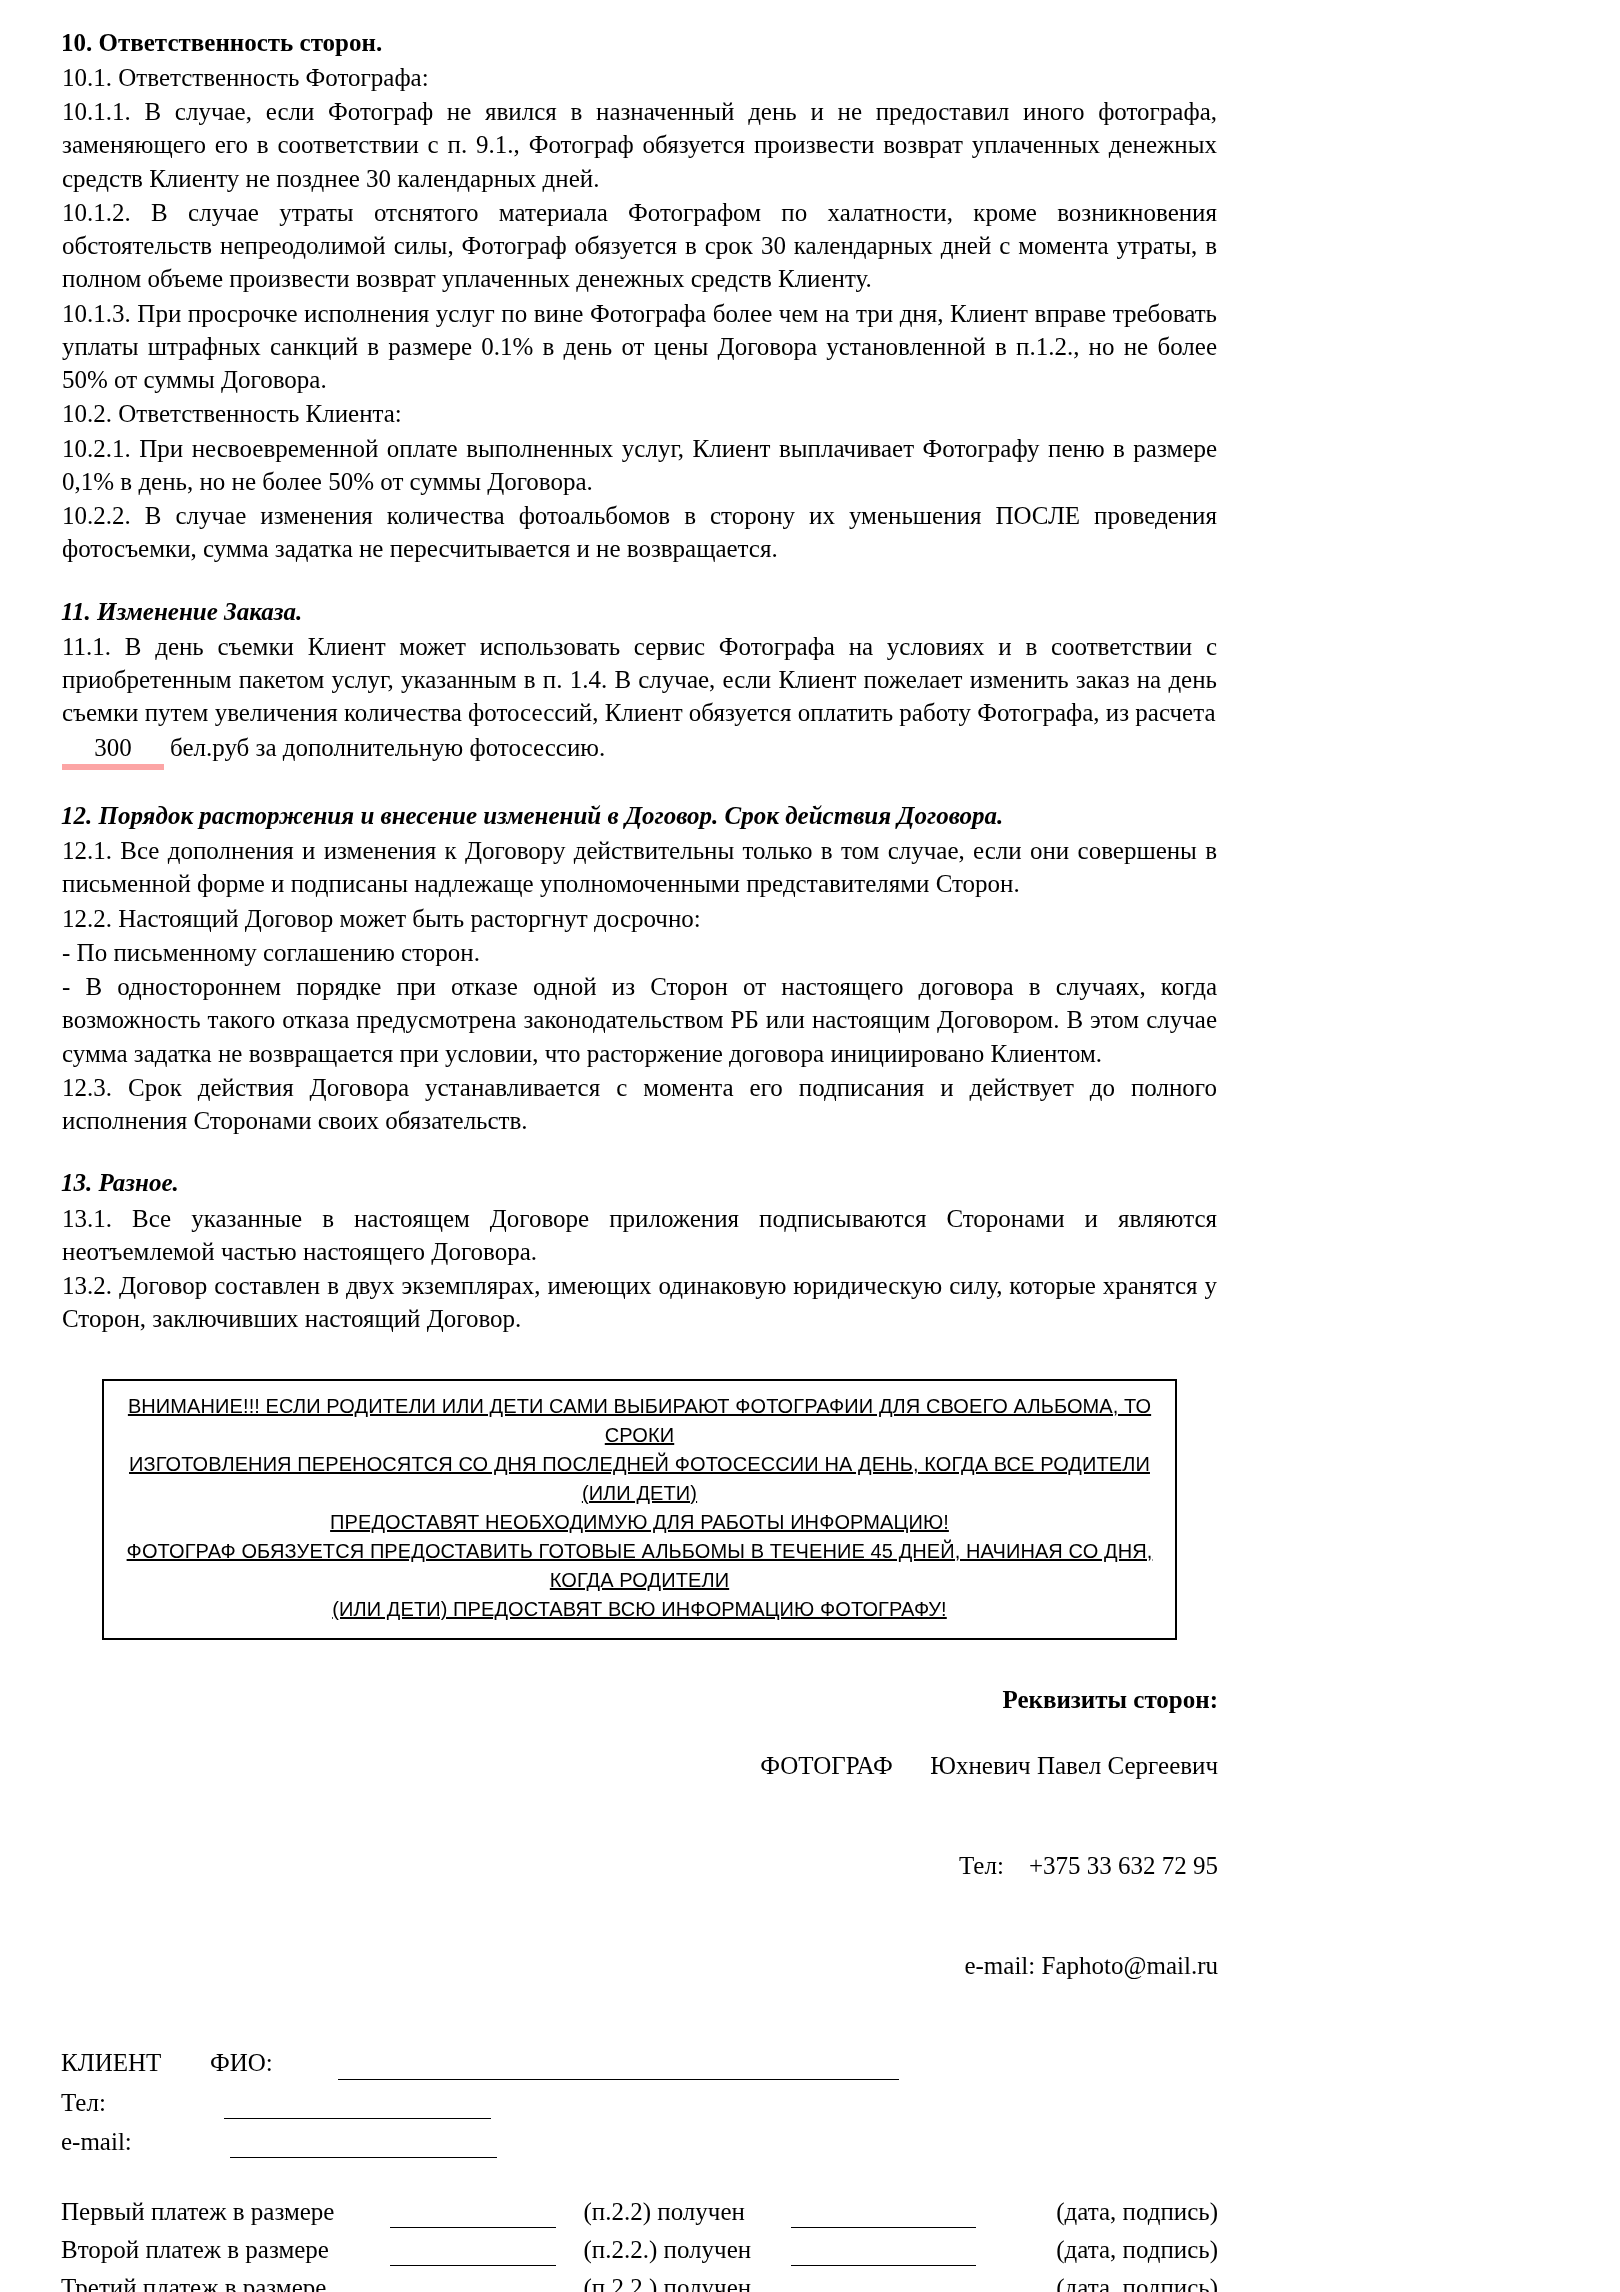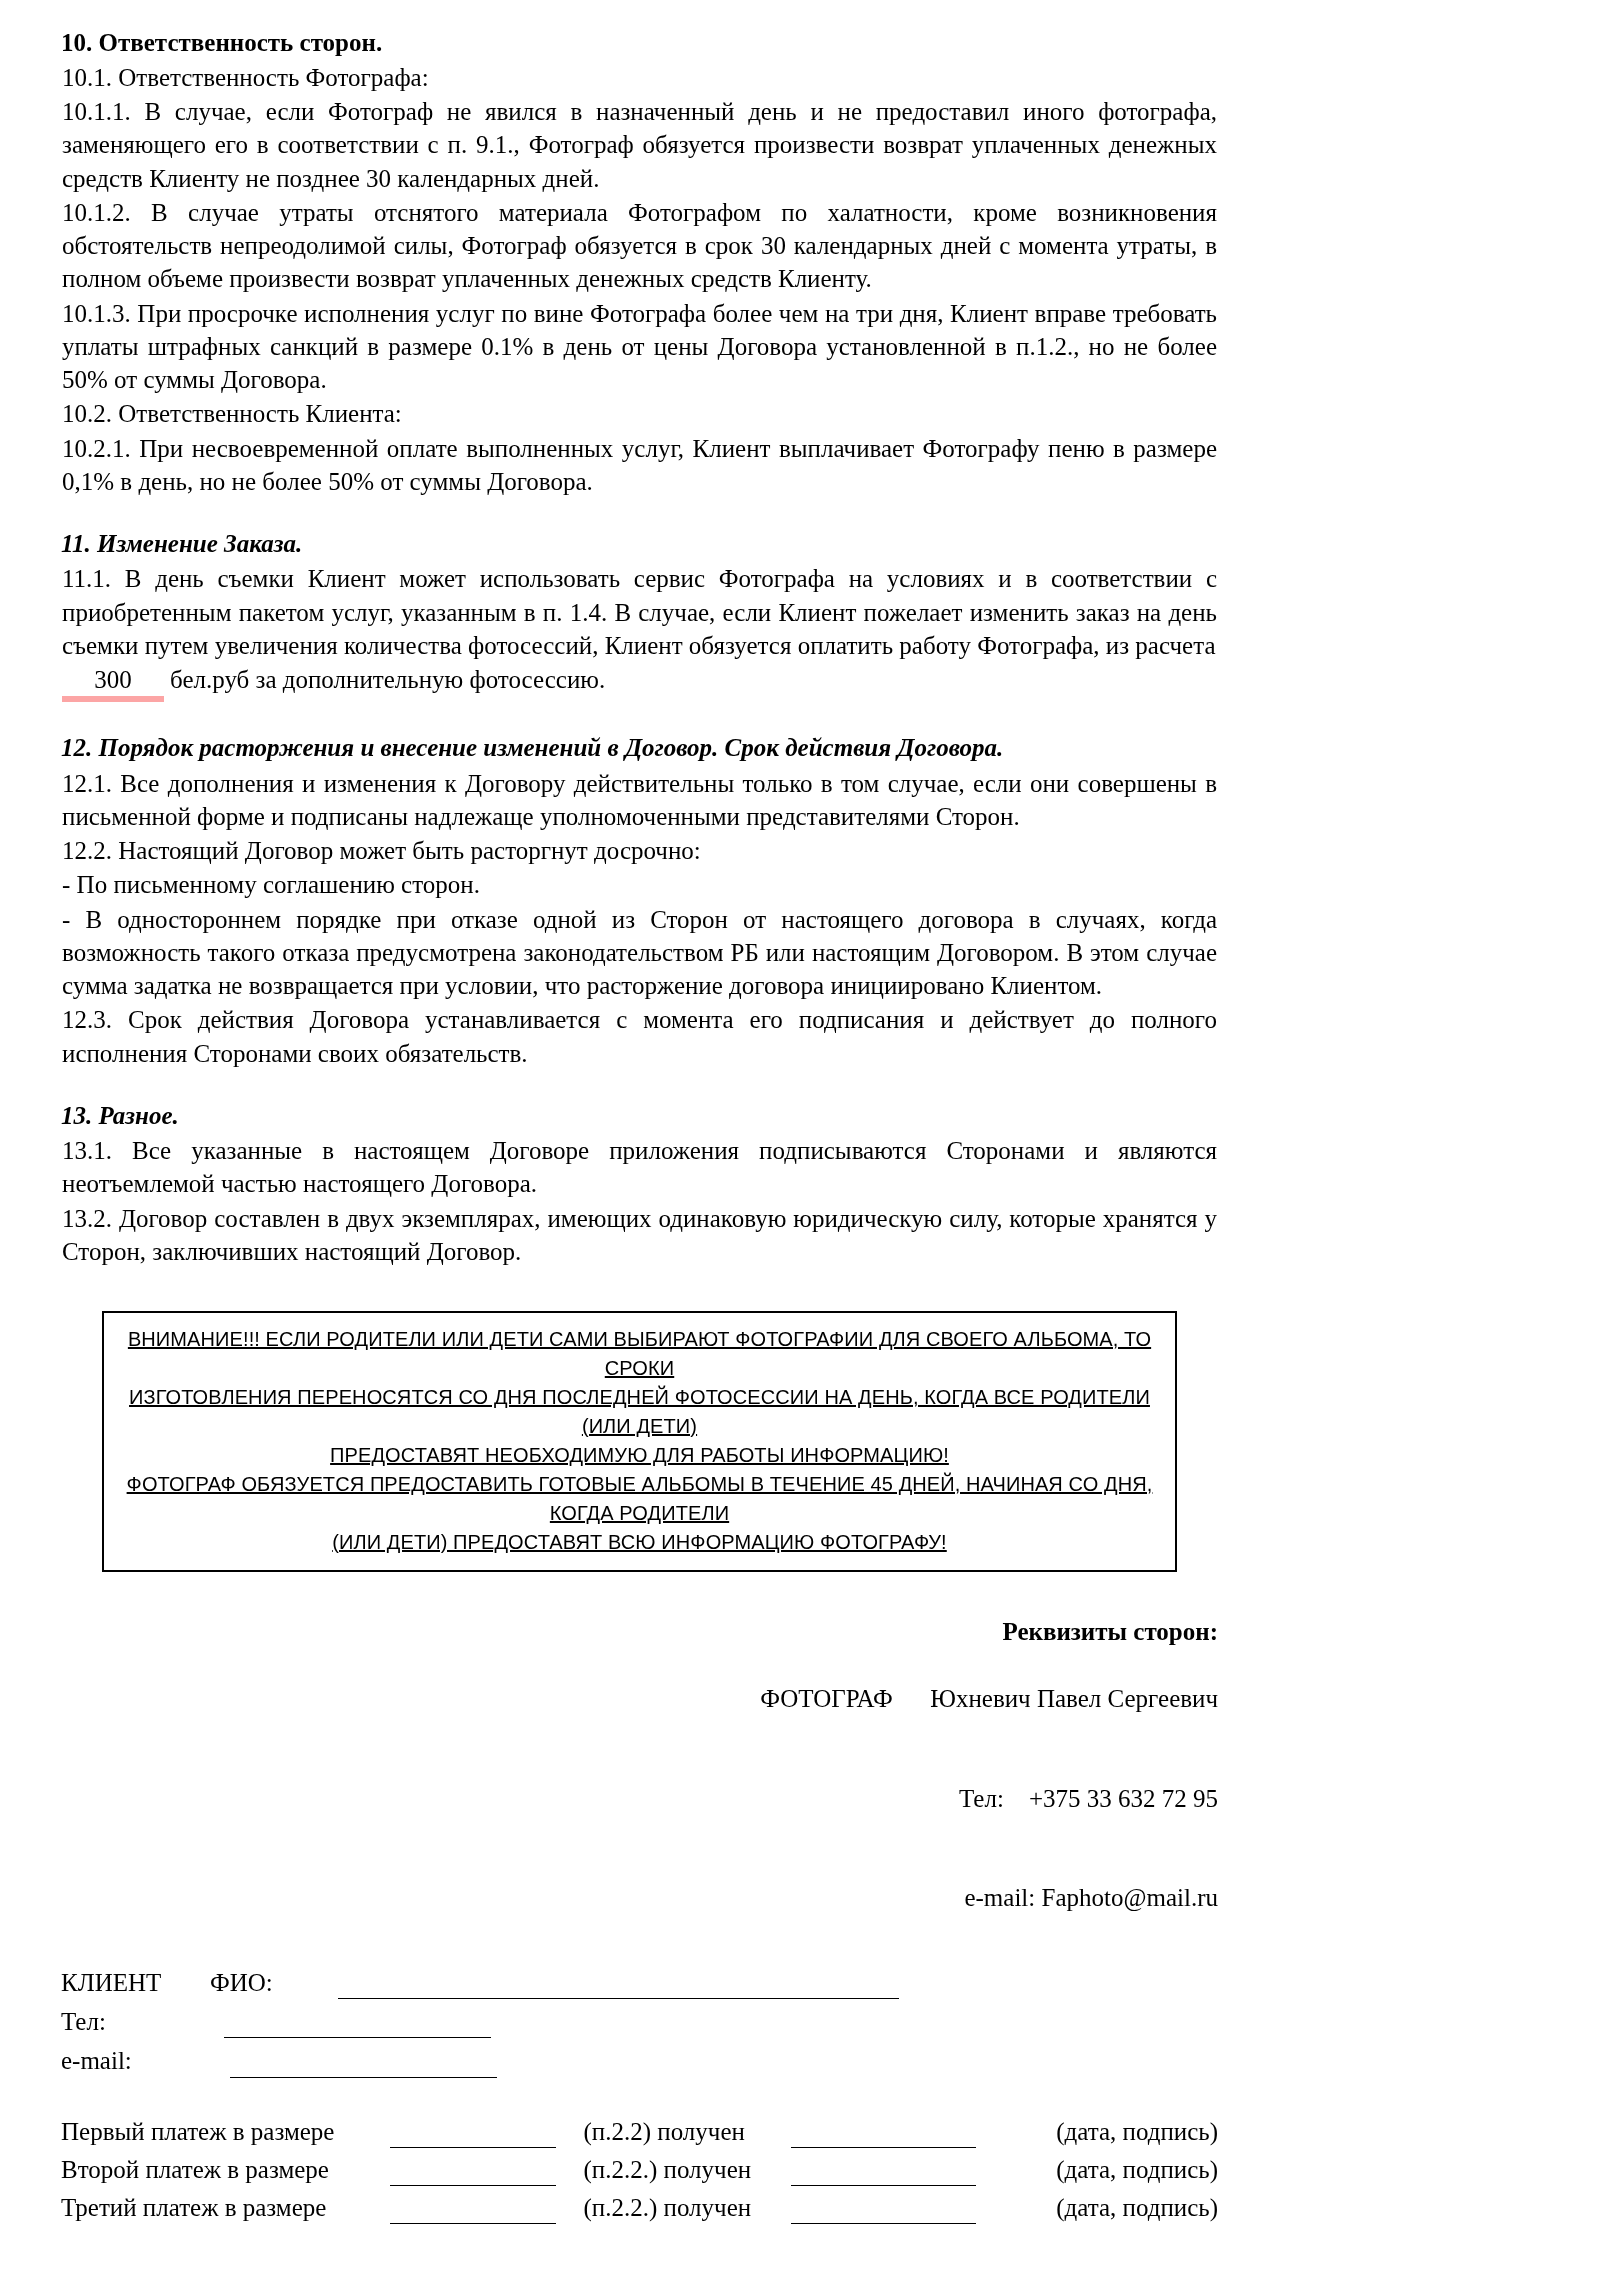--- a/index.html
+++ b/index.html
@@ -66,21 +66,21 @@
   .requisites .row {
     margin: 0;
     white-space: pre;
     text-align: right;
   }
   .req-title {
     font-size: 25px;
   }
   .req-title b { font-weight: bold; }
   .client-block {
-    margin-top: 18px;
+    margin-top: 31px;
   }
   .client-row {
     display: flex;
     align-items: flex-end;
     margin-bottom: 5.9px;
   }
   .client-label {
     display: inline-block;
   }
   .lbl-klient { width: 149px; }
@@ -113,20 +113,21 @@
 
 <div class="page">
 
   <h2 class="section-title">10. Ответственность сторон.</h2>
   <p class="para left">10.1. Ответственность Фотографа:</p>
   <p class="para">10.1.1. В случае, если Фотограф не явился в назначенный день  и не предоставил иного фотографа, заменяющего его в соответствии с п. 9.1., Фотограф обязуется произвести возврат уплаченных денежных средств Клиенту не позднее 30 календарных дней.</p>
   <p class="para">10.1.2. В случае утраты отснятого материала Фотографом по халатности, кроме возникновения обстоятельств непреодолимой силы, Фотограф обязуется в срок 30 календарных дней с момента утраты, в полном объеме произвести возврат уплаченных денежных средств Клиенту.</p>
   <p class="para">10.1.3. При просрочке исполнения услуг по вине Фотографа более чем на три дня, Клиент вправе требовать уплаты штрафных санкций в размере 0.1% в день от цены Договора установленной в п.1.2., но не более 50% от суммы Договора.</p>
   <p class="para left">10.2. Ответственность Клиента:</p>
   <p class="para">10.2.1. При несвоевременной оплате выполненных услуг, Клиент выплачивает Фотографу пеню в размере 0,1% в день, но не более 50% от суммы Договора.</p>
+  <p class="para">10.2.2. В случае изменения количества фотоальбомов в сторону их уменьшения ПОСЛЕ проведения фотосъемки, сумма задатка не пересчитывается и не возвращается.</p>
 
   <h2 class="section-title spaced">11. Изменение  Заказа.</h2>
   <p class="para"><span>11.1. В день съемки Клиент может использовать сервис Фотографа на условиях и в соответствии с приобретенным пакетом услуг, указанным в п. 1.4. В случае, если Клиент пожелает изменить заказ на день съемки путем увеличения количества фотосессий, Клиент обязуется оплатить работу Фотографа, из расчета</span></p>
   <p class="para left">
     <span class="inline-value">300</span>
     <span>бел.руб за дополнительную фотосессию.</span>
   </p>
 
   <h2 class="section-title spaced">12. Порядок  расторжения и внесение изменений  в Договор. Срок действия  Договора.</h2>
   <p class="para">12.1. Все дополнения и изменения к Договору действительны только в том случае, если они совершены в письменной форме и подписаны надлежаще уполномоченными представителями Сторон.</p>

